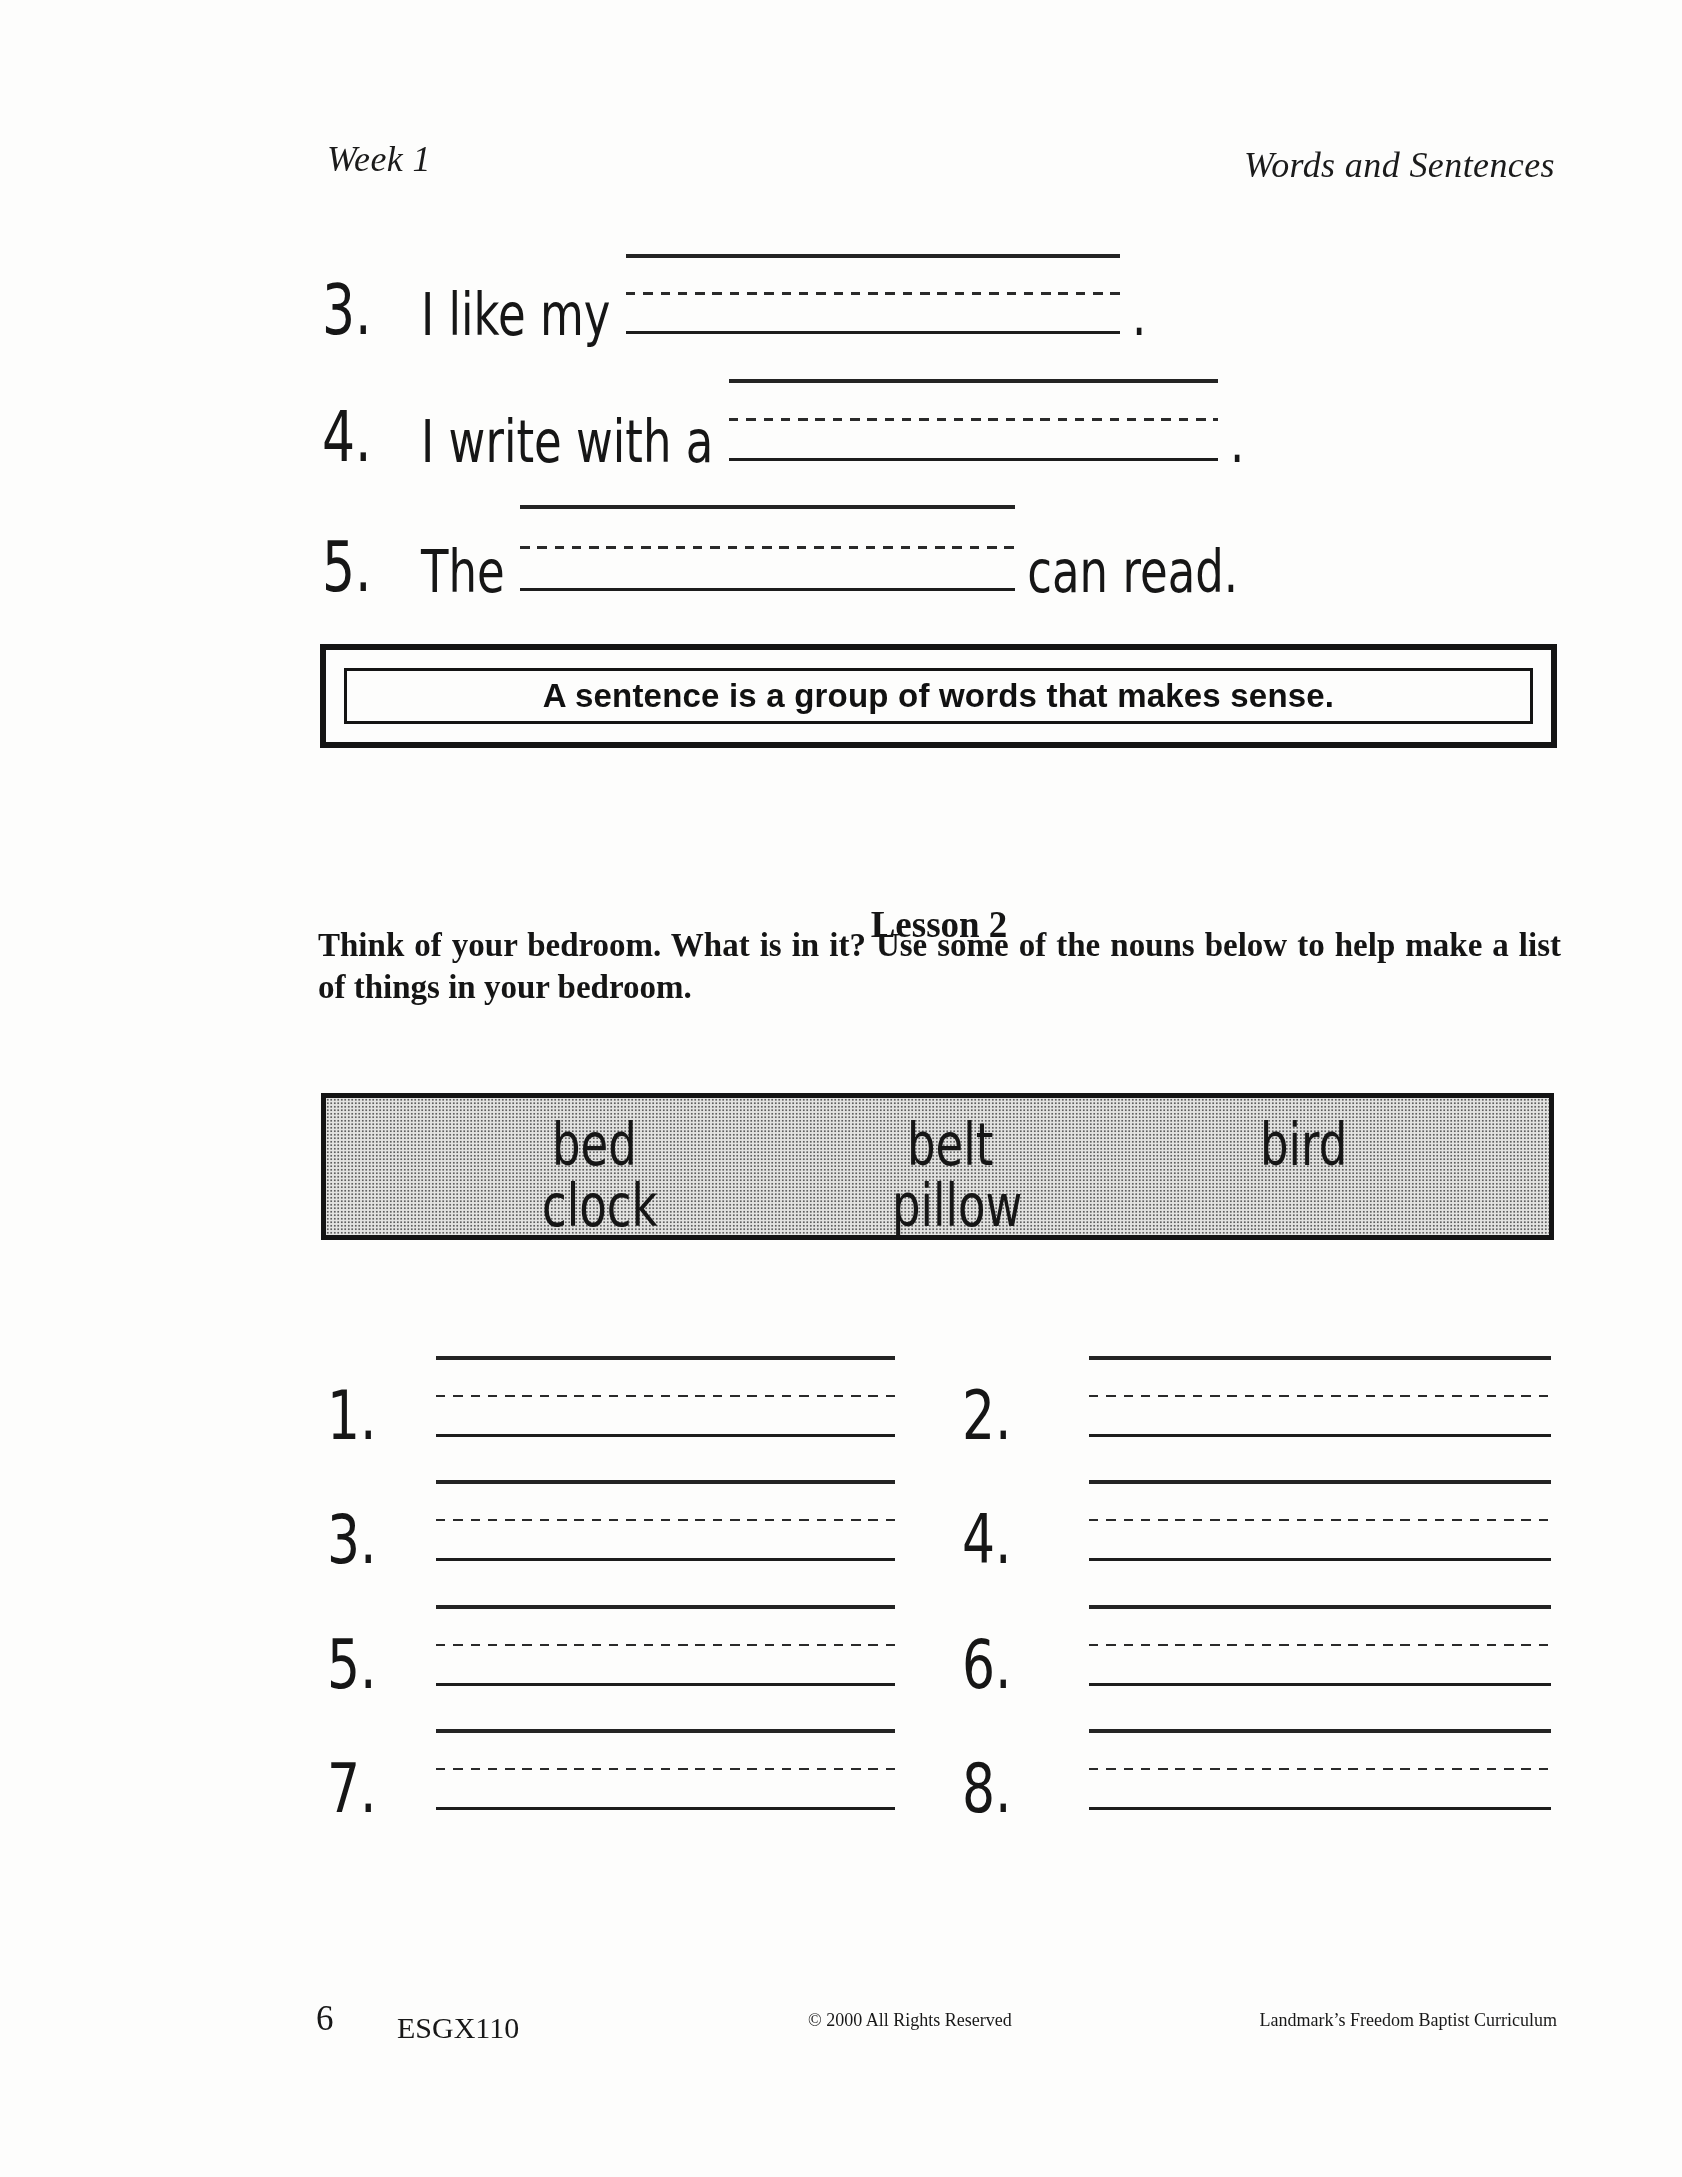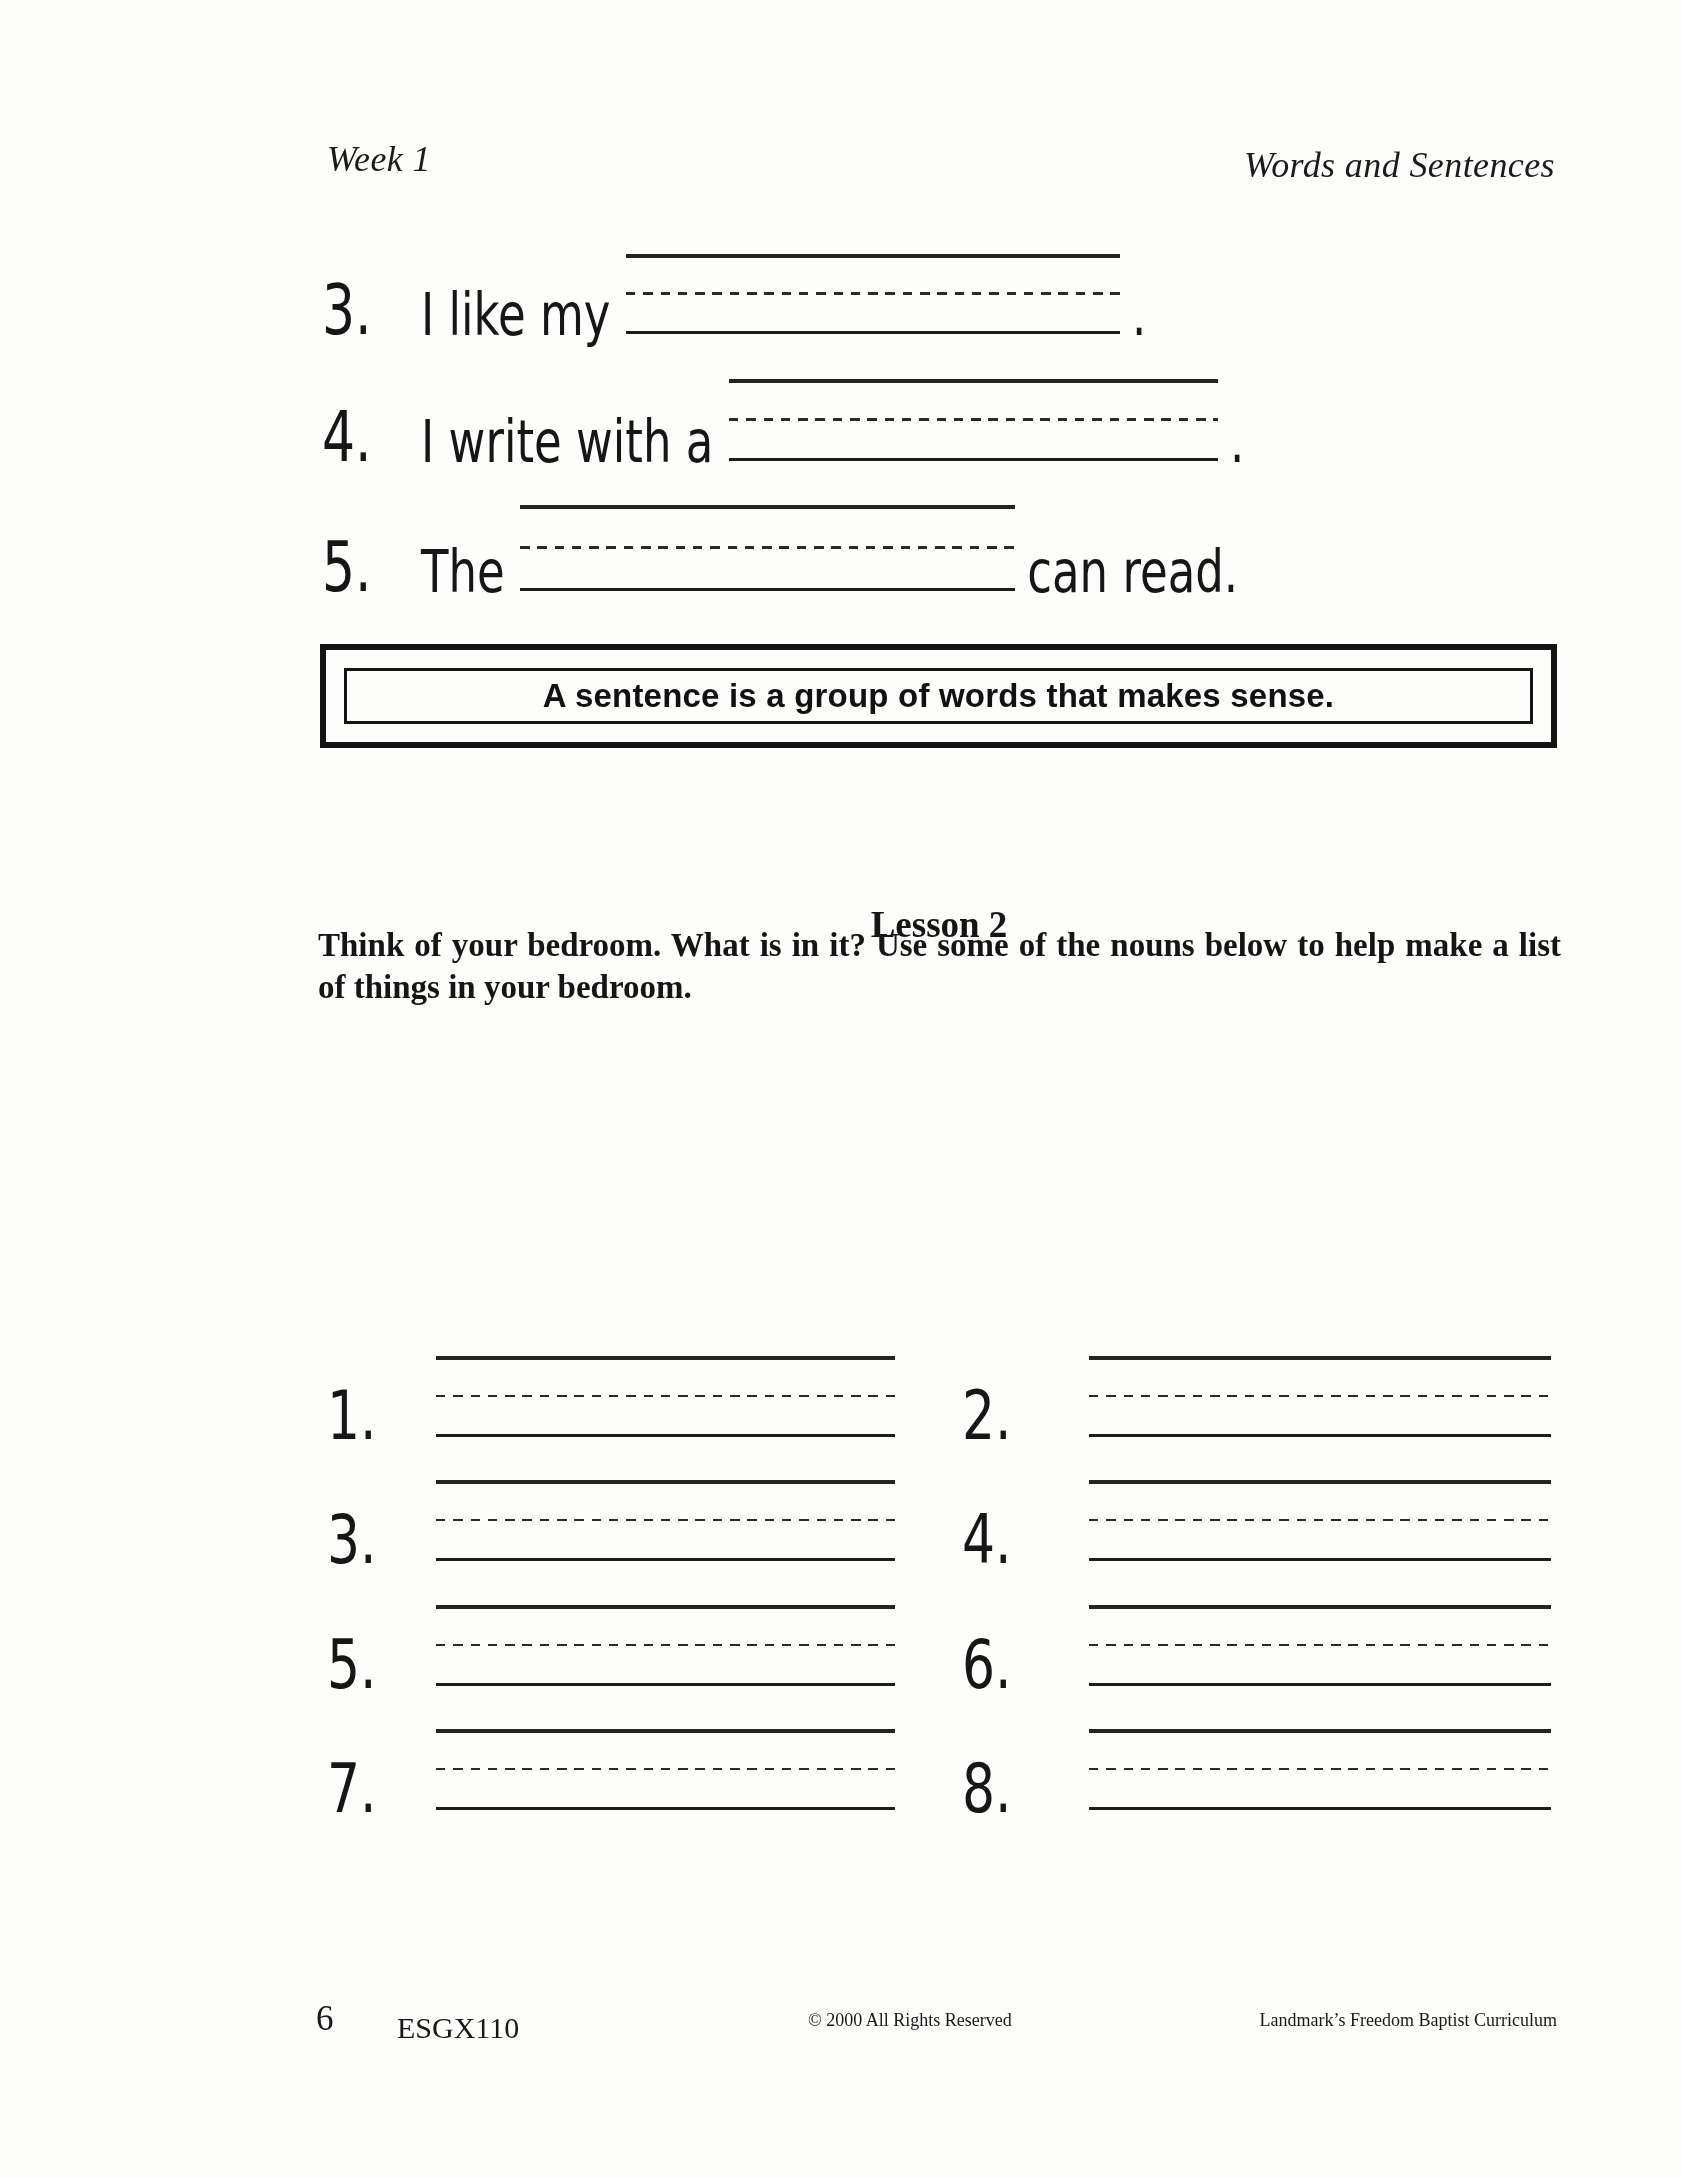--- a/index.html
+++ b/index.html
@@ -170,20 +170,27 @@
   <div class="rule-box">
     <div class="rule-box-inner">
       <span class="rule-box-text">A sentence is a group of words that makes sense.</span>
     </div>
   </div>
 
 
   <div class="lesson-title">Lesson 2</div>
   <div class="instructions">Think of your bedroom. What is in it? Use some of the nouns below to help make a list of things in your bedroom.</div>
 
+  <div class="noun-bank">
+    <span class="hw noun-word nw-0">bed</span>
+    <span class="hw noun-word nw-1">belt</span>
+    <span class="hw noun-word nw-2">bird</span>
+    <span class="hw noun-word nw-3">clock</span>
+    <span class="hw noun-word nw-4">pillow</span>
+  </div>
 
   <div class="list-row lcol" style="top:1356px">
     <span class="hw lnum">1.</span>
     <span class="blank">
         <i class="ln-top"></i>
         <i class="ln-mid"></i>
         <i class="ln-bot"></i>
       </span>
   </div>
   <div class="list-row rcol" style="top:1356px">

